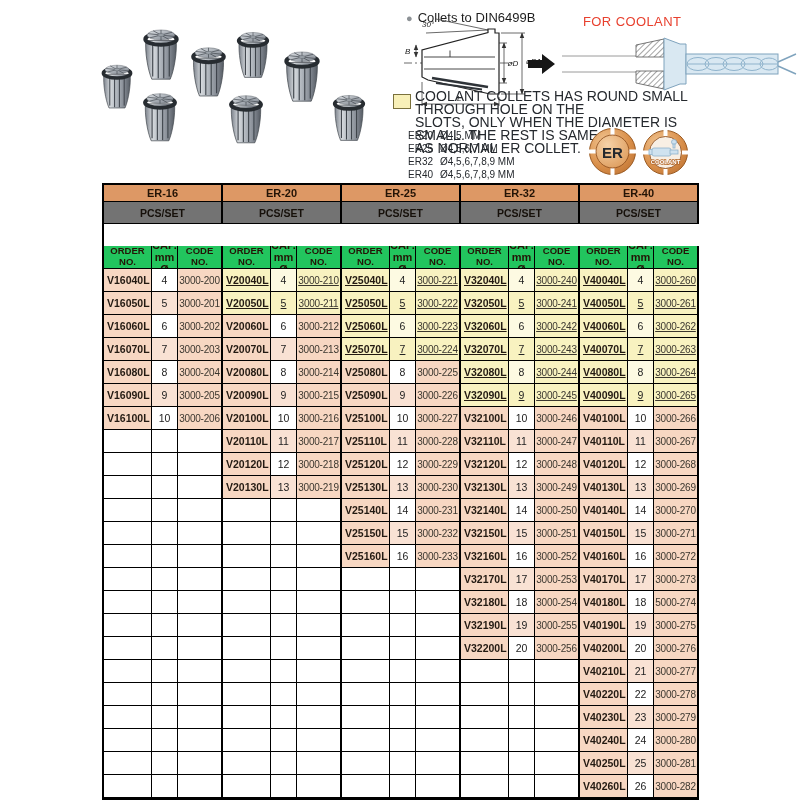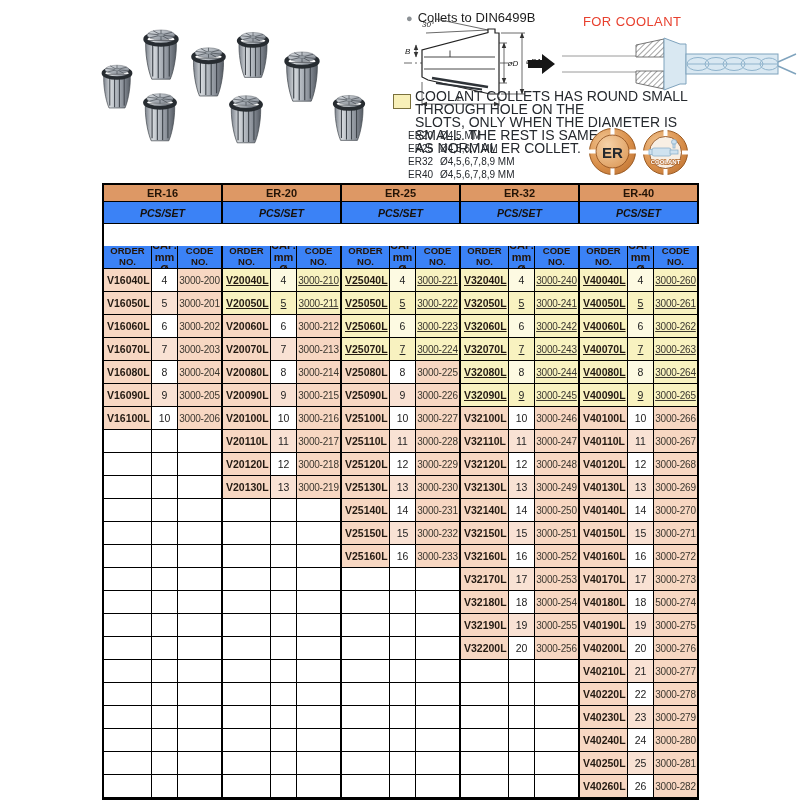--- a/index.html
+++ b/index.html
@@ -19,22 +19,22 @@
   
   #collet-table{position:absolute;left:102px;top:183px;display:grid;
     grid-template-columns:repeat(5,48px 26px 45px);
     grid-template-rows:17px 22px 45px repeat(23,23px);
     border:2px solid #000;border-right:0;background:#fff;}
   .cell{border-right:1px solid #000;border-bottom:1px solid #000;box-sizing:border-box;
         display:flex;align-items:center;justify-content:center;overflow:hidden;}
   .glast{border-right:2px solid #000;}
   .span3{grid-column:span 3;}
   .gname{background:#dd9865;font-weight:bold;font-size:11px;color:#241406;}
-  .pcs{background:#3b82f6;font-weight:bold;font-size:10.5px;color:#16100a;font-style:italic;}
-  .chead{background:#3b82f6;font-weight:bold;font-size:9.5px;line-height:1.12;text-align:center;
+  .pcs{background:#737373;font-weight:bold;font-size:10.5px;color:#16100a;}
+  .chead{background:#22c55e;font-weight:bold;font-size:9.5px;line-height:1.12;text-align:center;
          white-space:pre-line;color:#241406;margin-top:22px;}
   .caph{font-size:11px;}
   .order{justify-content:flex-start;padding-left:3px;font-weight:bold;font-size:10.5px;color:#231a12;}
   .cap{font-size:10.5px;color:#222;}
   .code{font-size:10px;color:#3b372f;letter-spacing:-.2px;}
   .pink{background:#f7d7c2;}
   .pinklight{background:#f9e2d4;}
   .yellow{background:#f8f2c0;text-decoration:underline;}
   .caplightY{background:#fdfae2;}
   .capwhite{background:#fff;}

